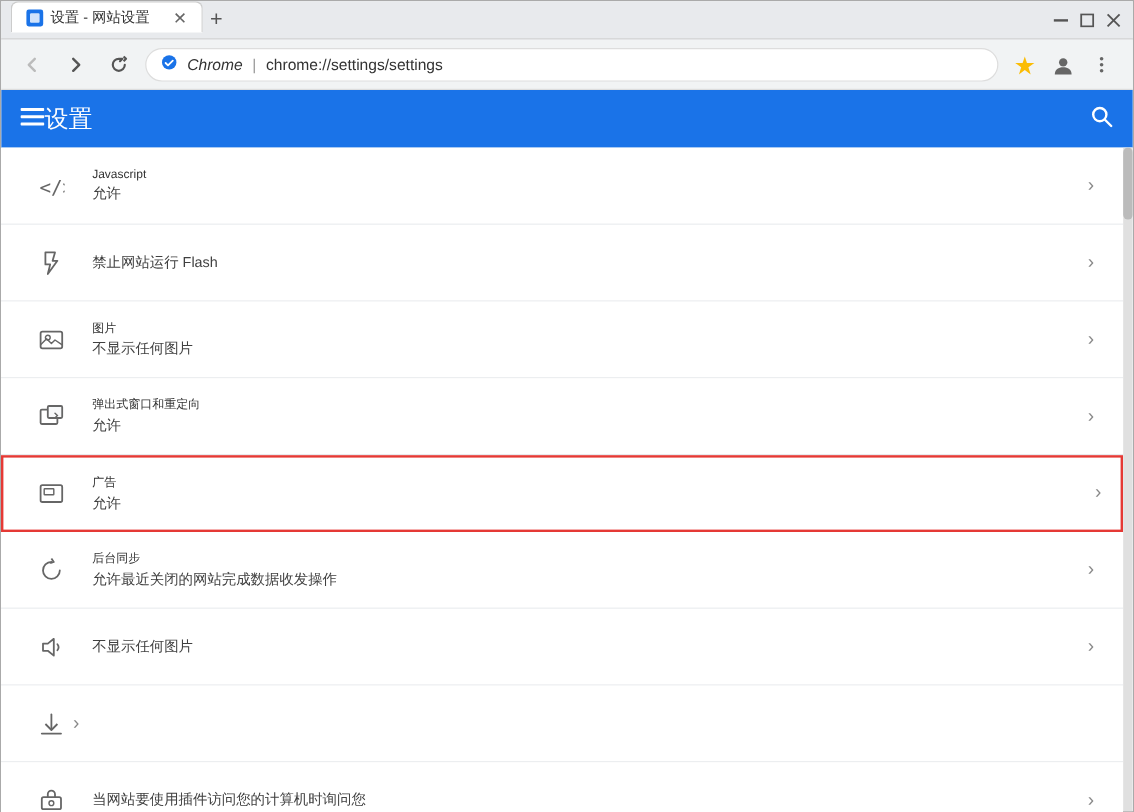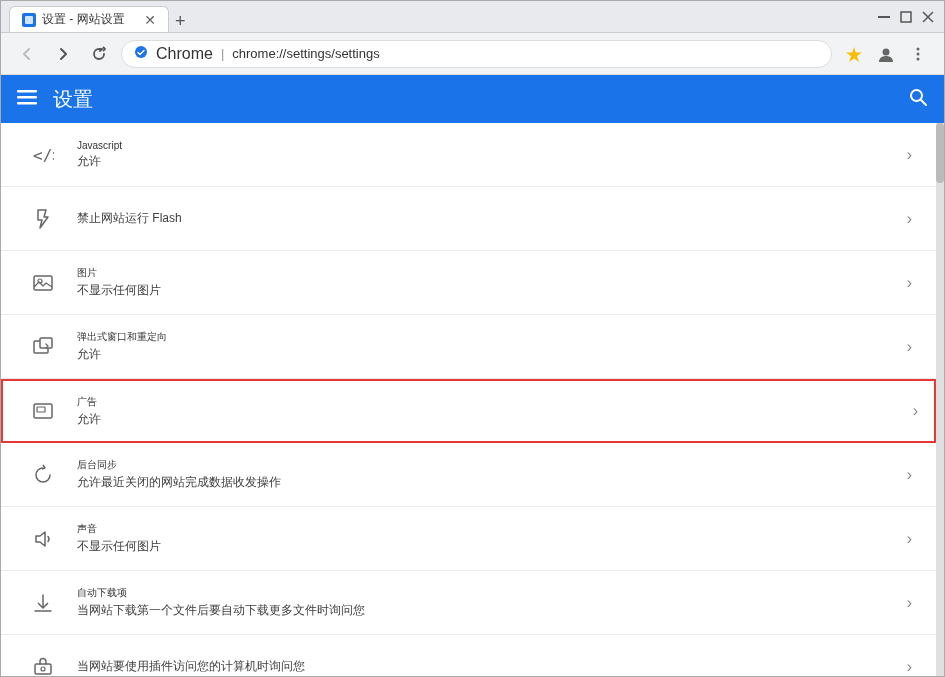--- a/index.html
+++ b/index.html
@@ -12,21 +12,20 @@
       background: #e8eaed;
       height: 32px;
       display: flex;
       align-items: center;
       padding: 0 8px;
       border-bottom: 1px solid #ccc;
       user-select: none;
     }
     .title-bar .tab-strip {
       display: flex;
-      align-items: flex-end;
       height: 100%;
       flex: 1;
     }
     .tab {
       background: #fff;
       border: 1px solid #ccc;
       border-bottom: none;
       border-radius: 6px 6px 0 0;
       padding: 4px 12px;
       display: flex;
@@ -81,21 +80,20 @@
     
     .app-body { display: flex; flex-direction: column; flex: 1; overflow: hidden; }
 
     
     .app-header {
       background: #1a73e8;
       height: 48px;
       display: flex;
       align-items: center;
       padding: 0 16px;
-      gap: 16px;
     }
     .menu-icon { color: #fff; font-size: 18px; cursor: pointer; }
     .app-title { color: #fff; font-size: 20px; font-weight: 400; }
     .header-spacer { flex: 1; }
     .search-icon-btn { color: #fff; font-size: 18px; cursor: pointer; }
 
     
     .content-area { display: flex; flex: 1; overflow: hidden; background: #f8f9fa; }
 
     
@@ -210,21 +208,21 @@
           <polyline points="12,1 14,3 12,5" stroke="#555" stroke-width="1.8" fill="none" stroke-linejoin="round"></polyline>
         </svg>
     </button>
     <div class="address-bar">
       <span class="secure-icon">
         <svg width="14" height="14" viewBox="0 0 14 14">
             <circle cx="7" cy="7" r="6" fill="#1a73e8"></circle>
             <path d="M4 7.5l2 2 4-4" stroke="#fff" stroke-width="1.5" fill="none" stroke-linecap="round" stroke-linejoin="round"></path>
           </svg>
       </span>
-      <span style="color:#333; font-size:16px;">Chrome</span>
+      <span style="color:#333; font-size:13px;font-style:italic;">Chrome</span>
       <span style="color:#999;">|</span>
       <span style="color:#333; font-size:13px;">chrome://settings/settings</span>
     </div>
     <div class="toolbar-actions">
       <button class="toolbar-action-btn star" title="将此网页加入书签">
         <svg width="18" height="18" viewBox="0 0 18 18">
             <path d="M9 2l1.8 5.5H17l-5 3.6 1.9 5.9L9 13.4l-4.9 3.6 1.9-5.9-5-3.6h6.2z" fill="#fbbc04"></path>
           </svg>
       </button>
       <button class="toolbar-action-btn" title="Google账号">
@@ -351,38 +349,33 @@
           </div>
 
           <div class="settings-item">
             <div class="item-icon">
               <svg viewBox="0 0 22 22">
                   <polygon points="4,8 4,14 8,14 13,18 13,4 8,8" fill="none" stroke="#666" stroke-width="1.5" stroke-linejoin="round"></polygon>
                   <path d="M16 8.5a4 4 0 0 1 0 5" stroke="#666" stroke-width="1.5" fill="none" stroke-linecap="round"></path>
                 </svg>
             </div>
             <div class="item-content">
-              <div class="item-title">声音</div>
               <div class="item-subtitle">不显示任何图片</div>
             </div>
             <span class="item-arrow">›</span>
           </div>
 
           <div class="settings-item">
             <div class="item-icon">
               <svg viewBox="0 0 22 22">
                   <path d="M11 3v12" stroke="#666" stroke-width="1.5" stroke-linecap="round"></path>
                   <polyline points="6,11 11,16 16,11" stroke="#666" stroke-width="1.5" fill="none" stroke-linejoin="round"></polyline>
                   <line x1="3" y1="19" x2="19" y2="19" stroke="#666" stroke-width="1.5" stroke-linecap="round"></line>
                 </svg>
             </div>
-            <div class="item-content">
-              <div class="item-title">自动下载项</div>
-              <div class="item-subtitle">当网站下载第一个文件后要自动下载更多文件时询问您</div>
-            </div>
             <span class="item-arrow">›</span>
           </div>
 
           <div class="settings-item">
             <div class="item-icon">
               <svg viewBox="0 0 22 22">
                   <rect x="3" y="8" width="16" height="10" rx="1.5" fill="none" stroke="#666" stroke-width="1.5"></rect>
                   <path d="M8 8V5.5a2 2 0 0 1 6 0V8" stroke="#666" stroke-width="1.5" fill="none" stroke-linecap="round"></path>
                   <circle cx="11" cy="13" r="2" fill="none" stroke="#666" stroke-width="1.2"></circle>
                 </svg>

